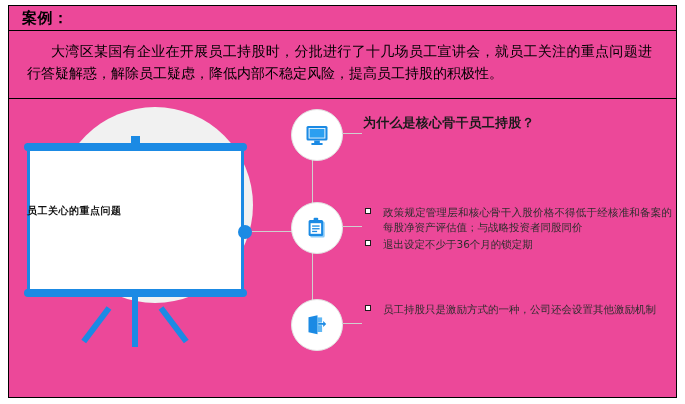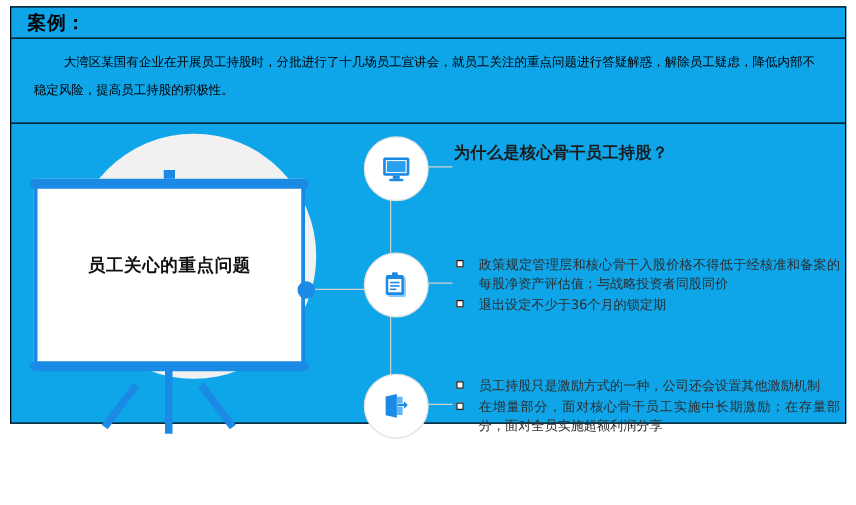--- a/index.html
+++ b/index.html
@@ -19,24 +19,24 @@
     background: #ffffff;
     overflow: hidden;
   }
 
   
   .card {
     position: absolute;
     left: 8px;
     top: 5px;
     width: 669px;
-    height: 334px;
+    height: 393px;
     box-sizing: border-box;
     border: 1px solid #000000;
-    background: #0ea5e9;
+    background: #ec4899;
   }
 
   
   .header-row {
     position: absolute;
     left: 0;
     top: 0;
     width: 100%;
     height: 25px;
     box-sizing: border-box;
@@ -57,21 +57,21 @@
   .intro-row {
     position: absolute;
     left: 0;
     top: 25px;
     width: 100%;
     height: 68px;
     box-sizing: border-box;
     border-bottom: 1px solid #000000;
   }
   .intro-text {
-    font-size: 10px;
+    font-size: 14px;
     color: #000000;
     line-height: 22px;
     padding: 9px 24px 0 18px;
     text-indent: 24px;
     text-align: justify;
   }
 
   
   .body-area {
     position: absolute;
@@ -135,22 +135,22 @@
     width: 223px;
     height: 8px;
     background: #1b8ae4;
     border-radius: 4px;
   }
   .proj-label {
     position: absolute;
     left: 18px;
     top: 105px;
     width: 217px;
-    text-align: center;
-    font-size: 14px;
+    text-align: left;
+    font-size: 10px;
     font-weight: bold;
     color: #111111;
     letter-spacing: 0.5px;
   }
   
   .tri-stem {
     position: absolute;
     left: 123px;
     top: 196px;
     width: 6px;
@@ -371,24 +371,20 @@
               <rect x="14.2" y="11.0" width="5.6" height="1.8" fill="#1b8ae4"></rect>
             </svg>
           </div>
           <div class="sec-stub"></div>
           <div class="sec-body">
             <ul class="bullets">
               <li class="bullet">
                 <span class="bullet-marker"></span>
                 <span class="bullet-text">员工持股只是激励方式的一种，公司还会设置其他激励机制</span>
               </li>
-              <li class="bullet">
-                <span class="bullet-marker"></span>
-                <span class="bullet-text">在增量部分，面对核心骨干员工实施中长期激励；在存量部分，面对全员实施超额利润分享</span>
-              </li>
             </ul>
           </div>
         </div>
 
       </div>
     </div>
   </div>
 </div>
 
 </body></html>

